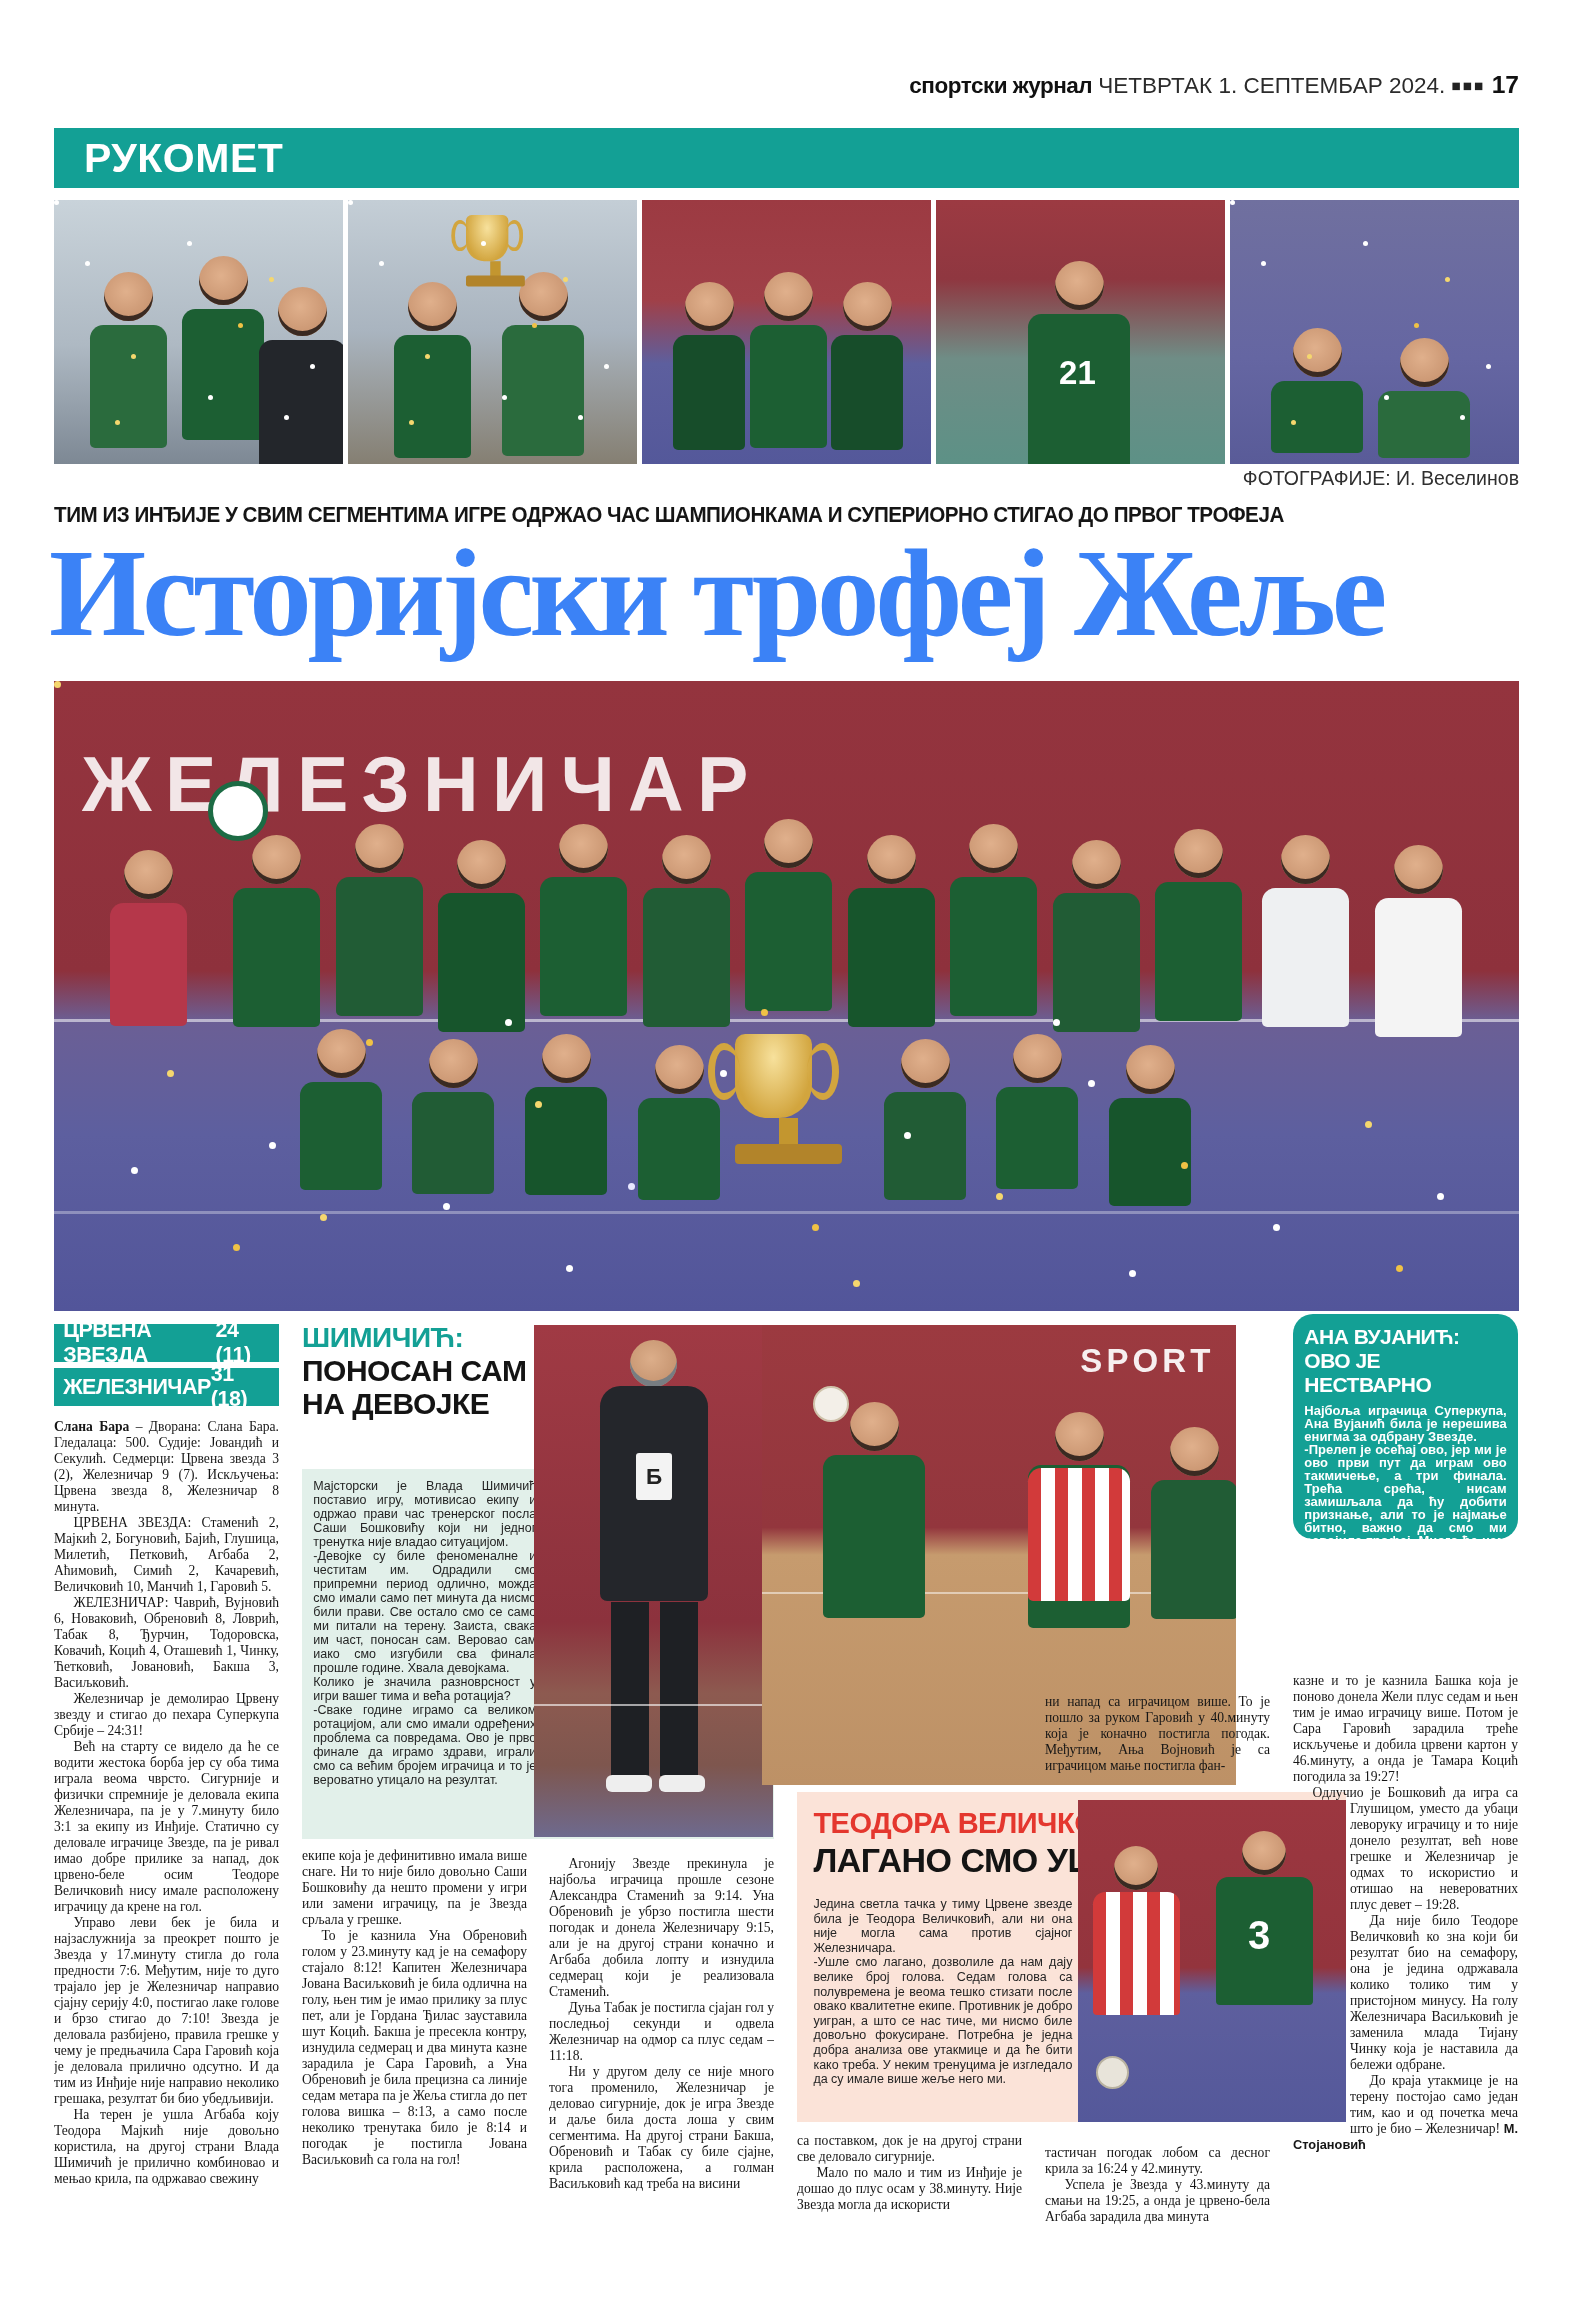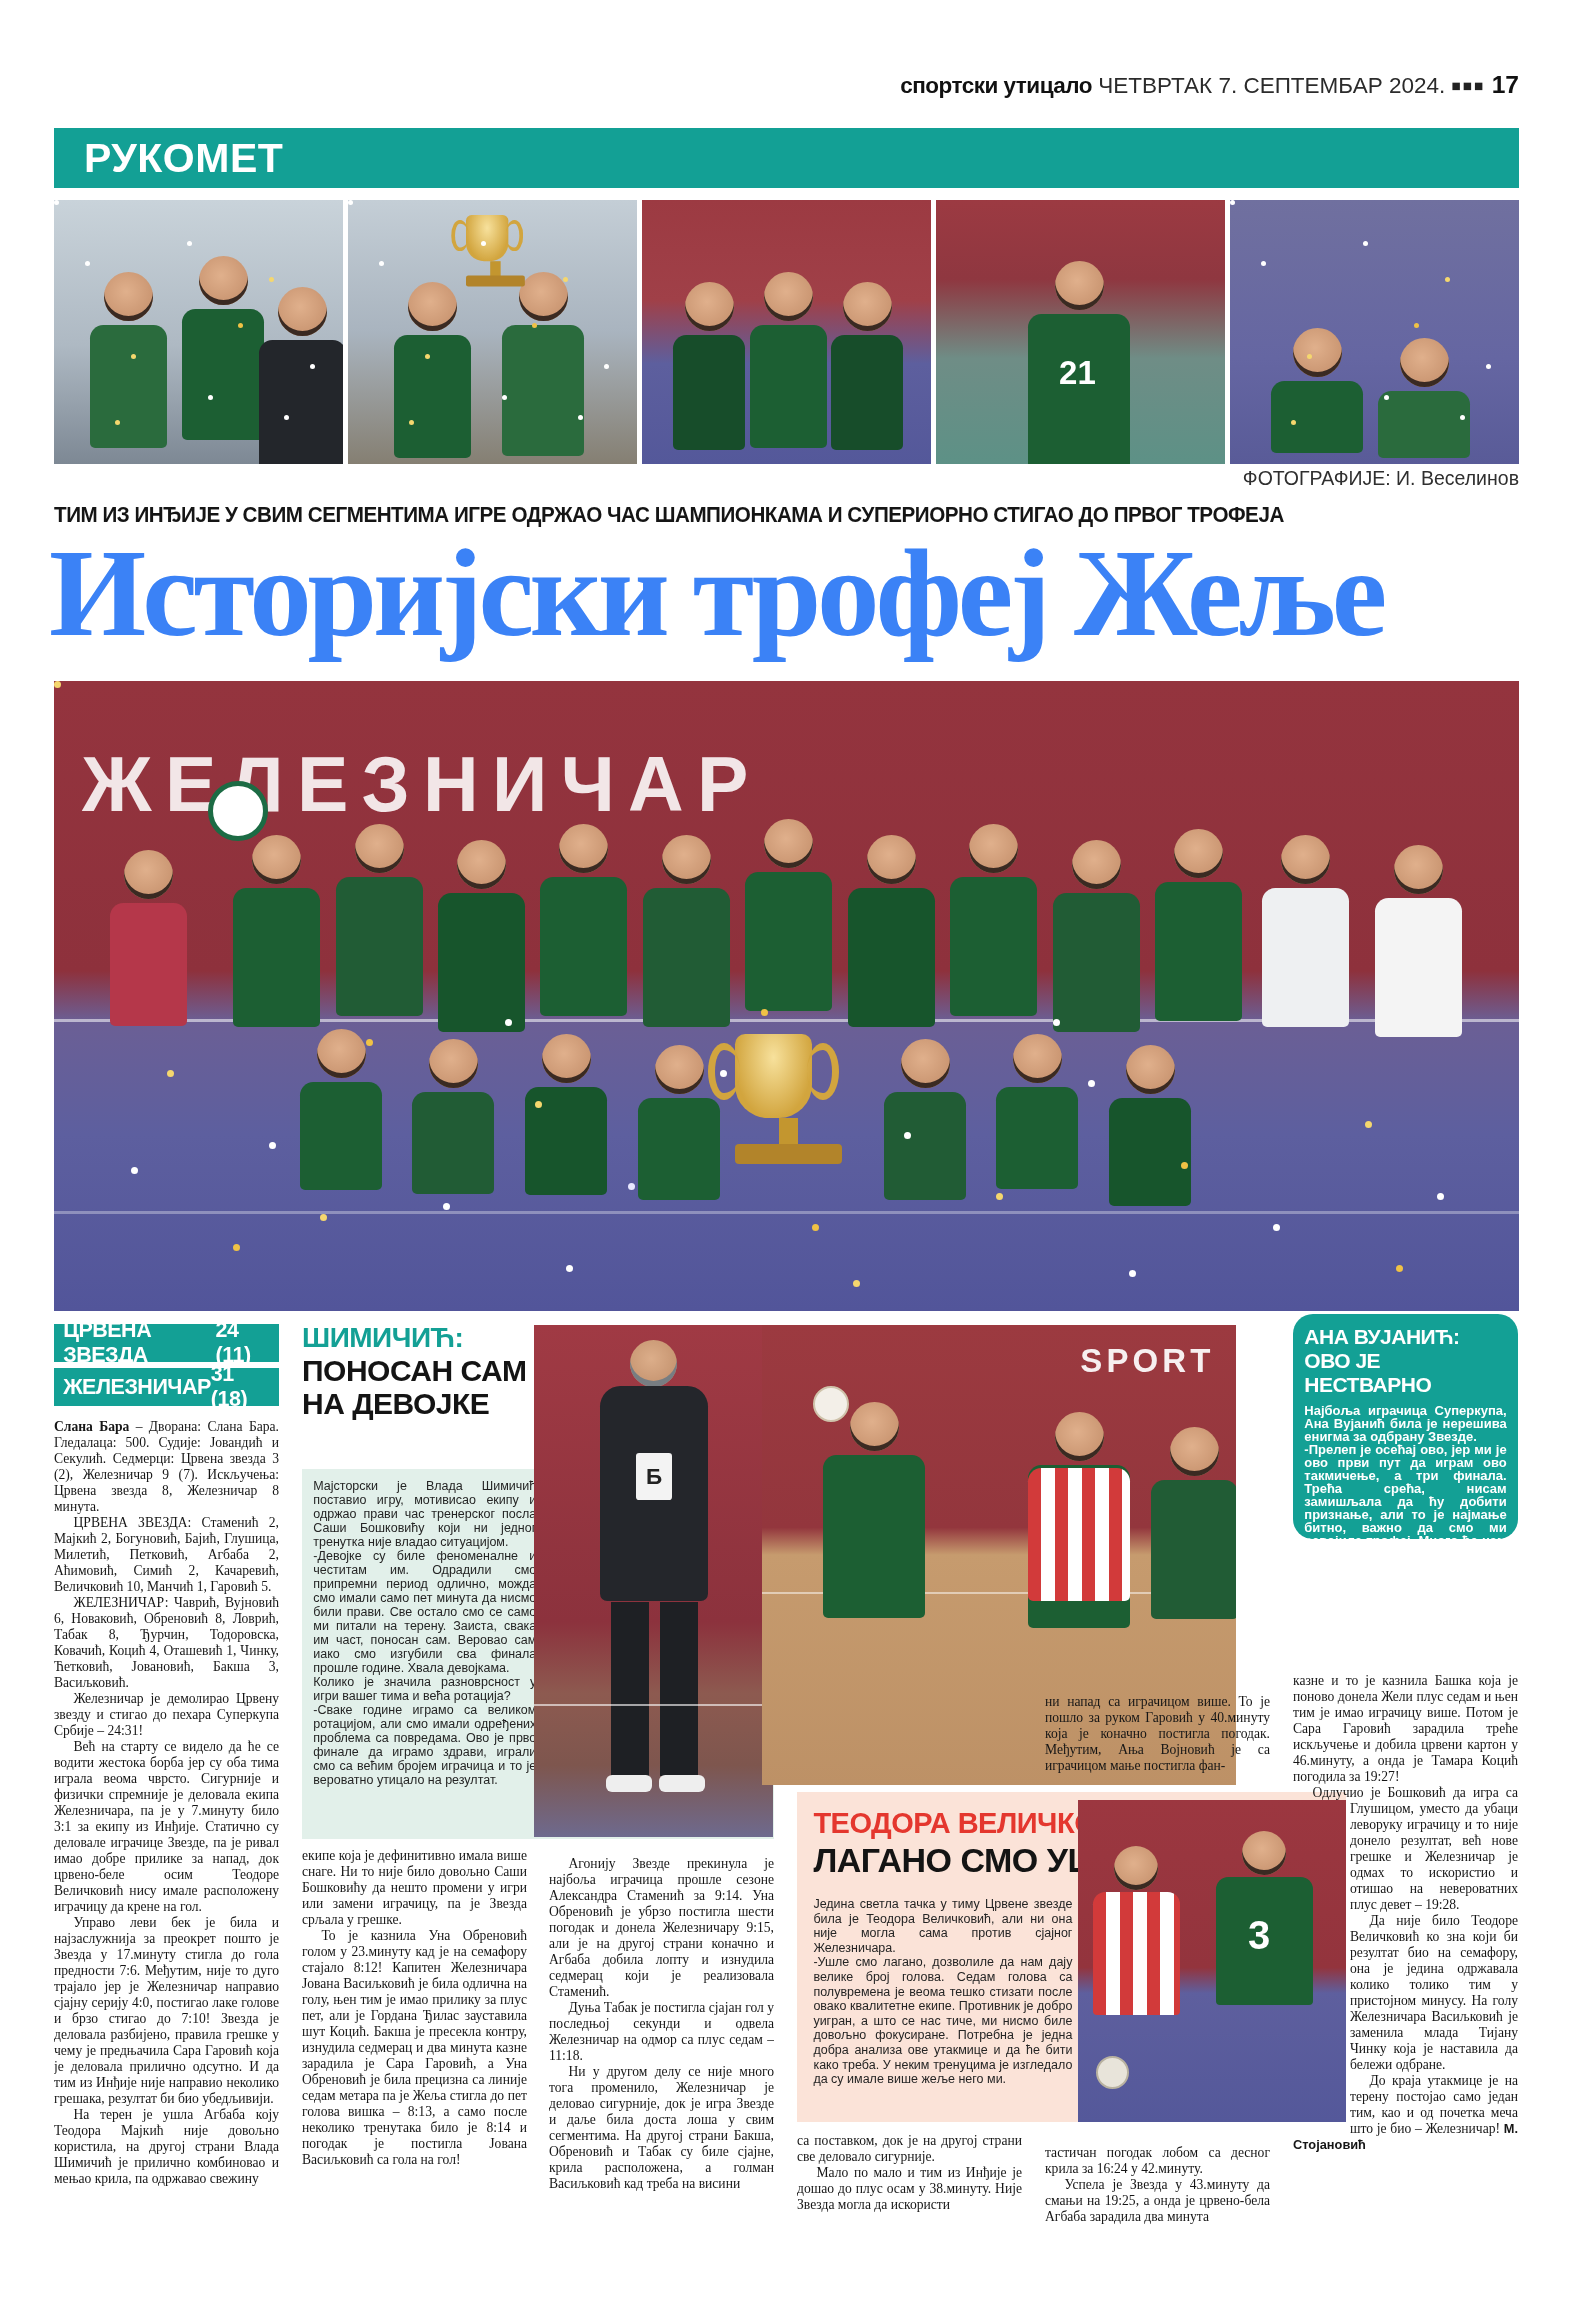--- a/index.html
+++ b/index.html
@@ -143,22 +143,22 @@
   .teal-box .txt p{margin:0;}
 
   .float-shape{float:left;width:57px;height:599px;shape-outside:inset(129px 0 137px 0);}
 </style>
 </head>
 <body>
 
 <div class="page" data-name="newspaper-page">
 
   <header class="masthead" data-name="masthead">
-    <span class="brand" data-name="masthead-brand">спортски утицало</span>
-    <span class="mdate" data-name="masthead-date">ЧЕТВРТАК 7. СЕПТЕМБАР 2024.</span>
+    <span class="brand" data-name="masthead-brand">спортски журнал</span>
+    <span class="mdate" data-name="masthead-date">ЧЕТВРТАК 1. СЕПТЕМБАР 2024.</span>
     <span class="msep" data-name="masthead-separator-icon">■■■</span>
     <span class="mpage" data-name="masthead-page-number">17</span>
   </header>
 
   <div class="section-band" data-name="section-band">
     <span data-name="section-label">РУКОМЕТ</span>
   </div>
 
   <div class="strip" data-name="photo-strip">
     <div class="sp1" data-name="strip-photo-celebration">

